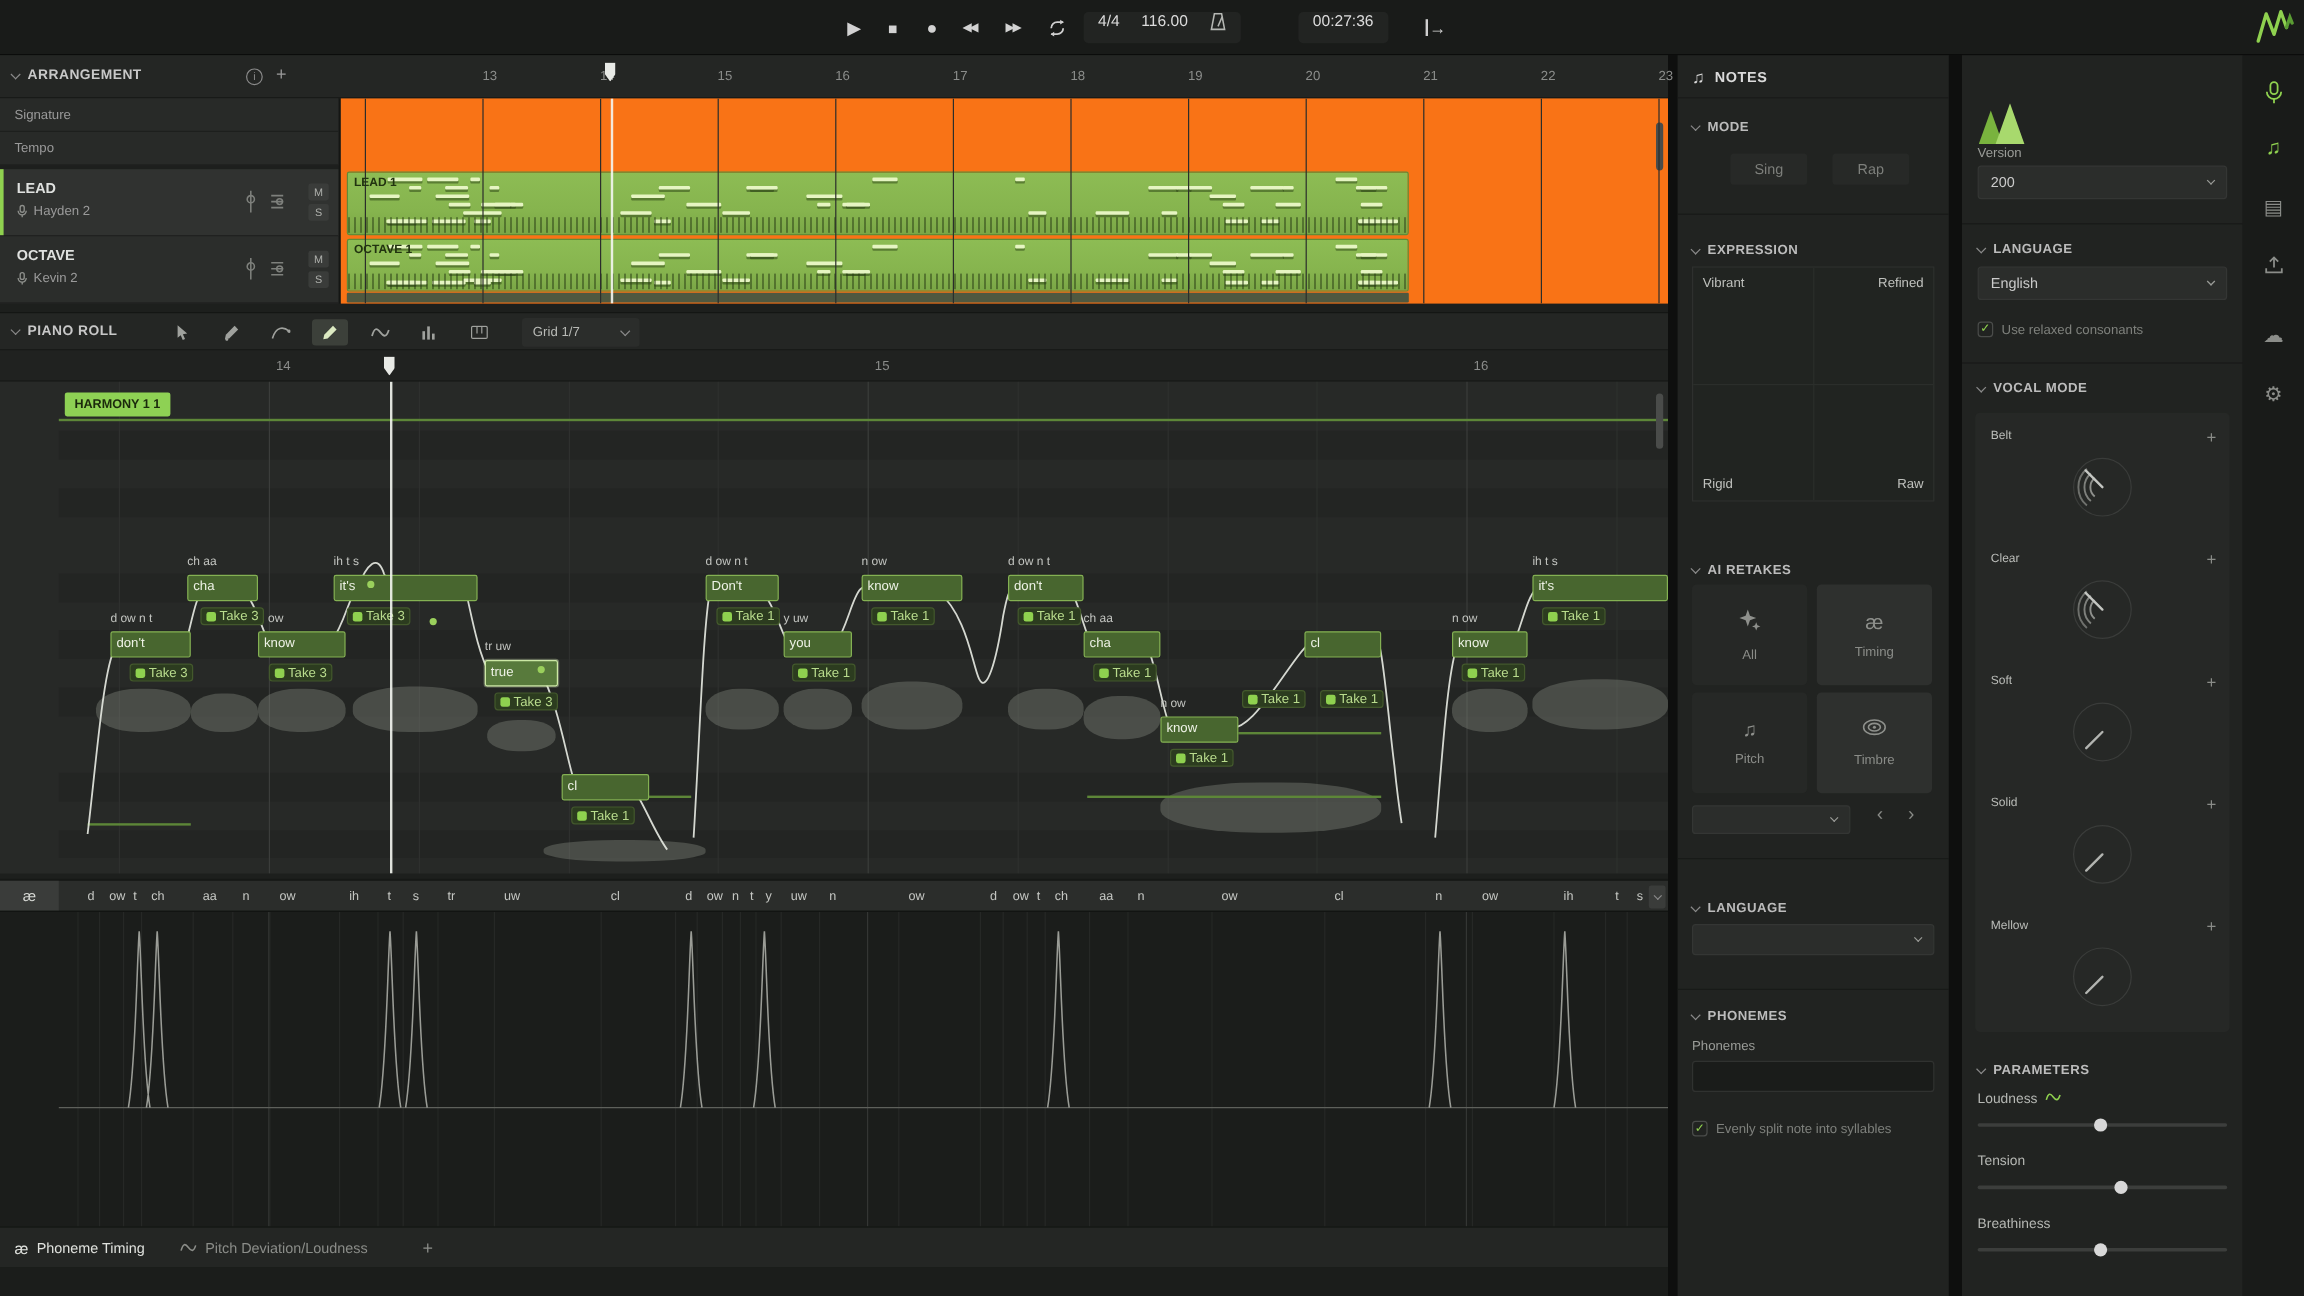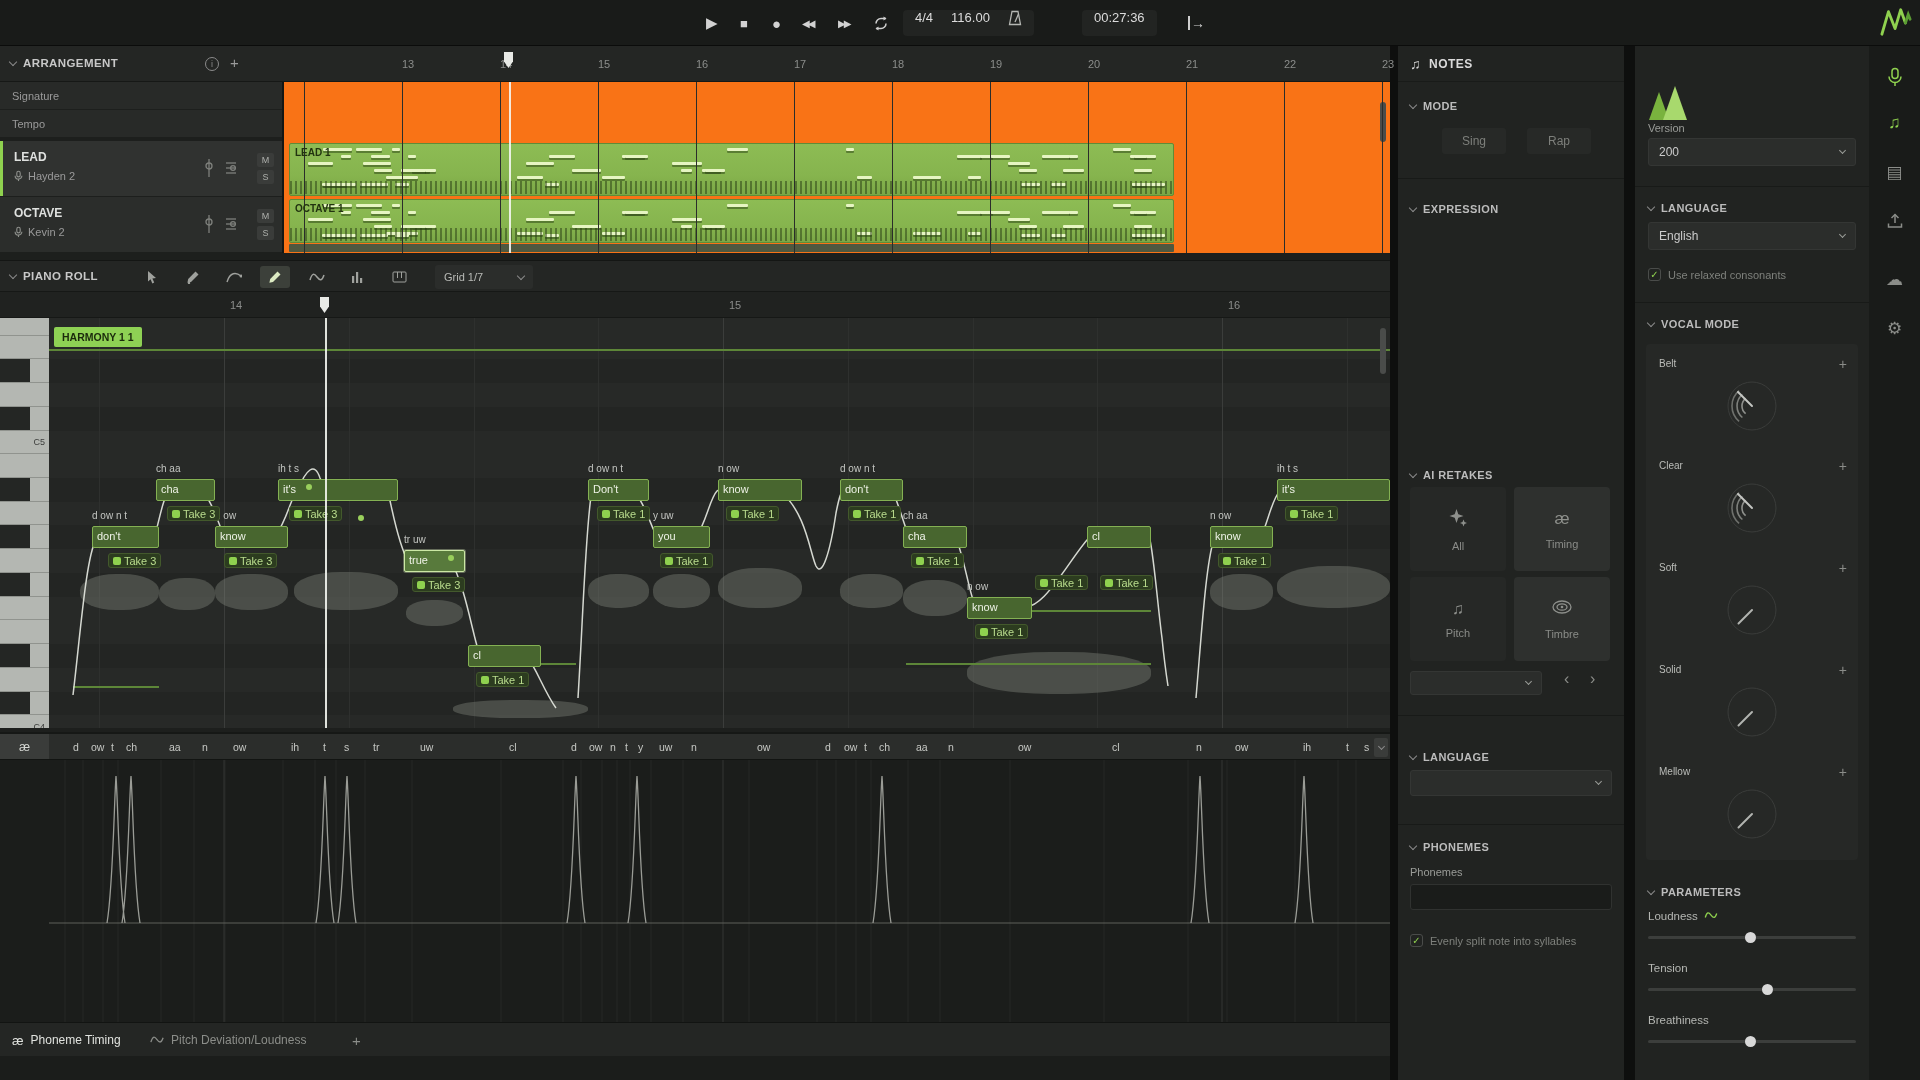--- a/index.html
+++ b/index.html
@@ -581,44 +581,20 @@
           <div class="take-tx">Take 1</div>
         </div>
         <div class="take" style="left: 1285px; top: 188px;">
           <div class="take-ic"></div>
           <div class="take-tx">Take 1</div>
         </div>
         <div class="dot" style="left: 309px; top: 169px;"></div>
         <div class="dot" style="left: 361px; top: 200px;"></div>
         <div class="dot" style="left: 451px; top: 240px;"></div>
       </div>
-    <div class="keys">
-        <div class="key kw" style="top: -6px; height: 23.72px;"></div>
-        <div class="key kw" style="top: 17.72px; height: 23.72px;"></div>
-        <div class="key kb" style="top: 41.44px; height: 23.72px;"></div>
-        <div class="key kw" style="top: 65.16px; height: 23.72px;"></div>
-        <div class="key kb" style="top: 88.88px; height: 23.72px;"></div>
-        <div class="key kw" style="top: 112.6px; height: 23.72px;">
-          <div class="keylab">C5</div>
-        </div>
-        <div class="key kw" style="top: 136.32px; height: 23.72px;"></div>
-        <div class="key kb" style="top: 160.04px; height: 23.72px;"></div>
-        <div class="key kw" style="top: 183.76px; height: 23.72px;"></div>
-        <div class="key kb" style="top: 207.48px; height: 23.72px;"></div>
-        <div class="key kw" style="top: 231.2px; height: 23.72px;"></div>
-        <div class="key kb" style="top: 254.92px; height: 23.72px;"></div>
-        <div class="key kw" style="top: 278.64px; height: 23.72px;"></div>
-        <div class="key kw" style="top: 302.36px; height: 23.72px;"></div>
-        <div class="key kb" style="top: 326.08px; height: 23.72px;"></div>
-        <div class="key kw" style="top: 349.8px; height: 23.72px;"></div>
-        <div class="key kb" style="top: 373.52px; height: 23.72px;"></div>
-        <div class="key kw" style="top: 397.24px; height: 23.72px;">
-          <div class="keylab">C4</div>
-        </div>
-      </div>
     <div class="harmony-chip">HARMONY 1 1</div>
     <div class="group-line"></div>
     <div class="playhead" style="left:325px;top:0;height:410px"></div>
     <div class="roll-scroll"></div>
   </div>
 
   <div class="strip">
     <div class="strip-head">æ</div>
     <div class="abs" style="inset:0">
         <div class="ph-it" style="left: 73px;">d</div>
@@ -696,20 +672,28 @@
   <div class="sec-label" style="left:12px;top:54px">
     <div class="chev"></div>
       <span>MODE</span>
   </div>
   <div class="mode-btn" style="left:44px;top:82px">Sing</div>
   <div class="mode-btn" style="left:129px;top:82px">Rap</div>
   <div class="divider" style="top:132px"></div>
   <div class="sec-label" style="left:12px;top:157px">
     <div class="chev"></div>
       <span>EXPRESSION</span>
+  </div>
+  <div class="xy-pad" style="left:12px;top:176px;width:202px;height:196px">
+    <div class="xy-v"></div>
+      <div class="xy-h"></div>
+    <div class="xy-lab" style="left:8px;top:7px">Vibrant</div>
+    <div class="xy-lab" style="right:8px;top:7px">Refined</div>
+    <div class="xy-lab" style="left:8px;bottom:7px">Rigid</div>
+    <div class="xy-lab" style="right:8px;bottom:7px">Raw</div>
   </div>
   <div class="sec-label" style="left:12px;top:423px">
     <div class="chev"></div>
       <span>AI RETAKES</span>
   </div>
   <div id="retake-cells">
       <div class="rt-cell" style="left: 12px; top: 441px; position: absolute;">
         <div><svg width="20" height="20" viewBox="0 0 20 20" fill="currentColor">
             <path d="M8.5 2 L10.3 7.2 L15.5 9 L10.3 10.8 L8.5 16 L6.7 10.8 L1.5 9 L6.7 7.2 Z"></path>
             <path d="M15.5 12.5 l1 2.5 2.5 1 -2.5 1 -1 2.5 -1 -2.5 -2.5 -1 2.5 -1 z"></path>

